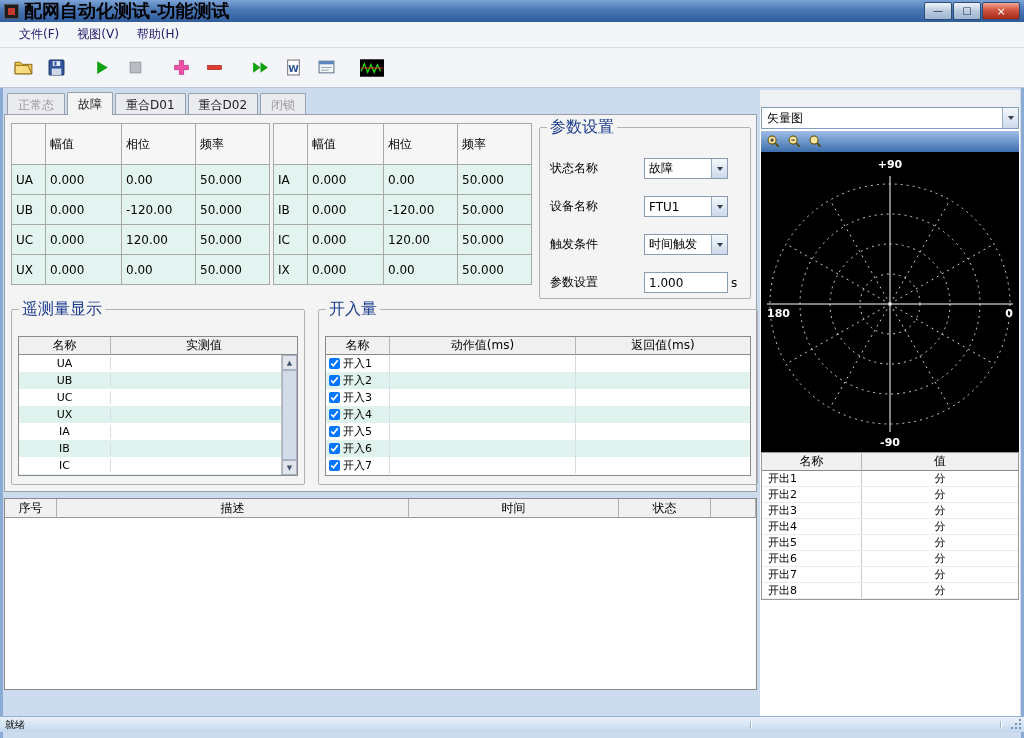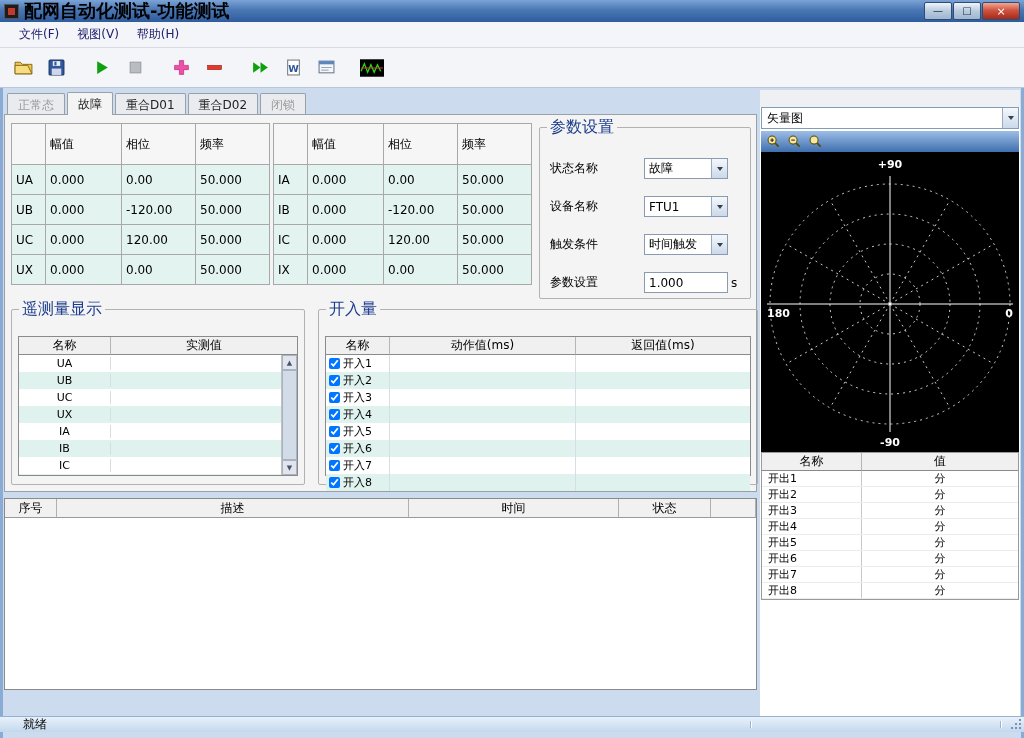--- a/index.html
+++ b/index.html
@@ -131,21 +131,21 @@
   .out-table { position:absolute; left:1px; top:362px; width:258px; border:1px solid #9a9a9a; background:#fff; }
   .o-head { display:flex; height:18px; }
   .o-head .n { width:100px; } .o-head .v { flex:1; border-right:none; }
   .o-row { height:16px; display:flex; font-size:11px; align-items:center; border-bottom:1px solid #ececec; }
   .o-row .n { width:100px; padding-left:6px; border-right:1px solid #c9c9c9; height:100%; display:flex; align-items:center;text-align:center; }
   .o-row .v { flex:1; text-align:center; }
 
   
   .statusbar { position:absolute; left:0; top:716px; width:100%; height:16px;
     background:linear-gradient(180deg,#e9f1fa,#c3d8ee); border-top:1px solid #93b1d2;
-    display:flex; align-items:center; padding-left:23px; font-size:12px; z-index:5; }
+    display:flex; align-items:center; padding-left:5px; font-size:10px; z-index:5; }
   .sb-sep { position:absolute; top:4px; bottom:4px; width:1px; background:#9db4cd; box-shadow:1px 0 0 #fff; }
   .grip { position:absolute; right:2px; bottom:2px; width:13px; height:13px; }
   .grip i { position:absolute; width:2px; height:2px; background:#7a92b4; }
 </style>
 </head>
 <body>
 
 <div class="window">
   <div class="frame-left"></div>
   <div class="frame-right"></div>
@@ -471,28 +471,20 @@
               <input type="checkbox" checked="" style="">
               <span>开入6</span>
             </div>
           <div class="c2"></div>
           <div class="c3"></div>
         </div>
         <div class="i-row">
           <div class="c1">
               <input type="checkbox" checked="" style="">
               <span>开入7</span>
-            </div>
-          <div class="c2"></div>
-          <div class="c3"></div>
-        </div>
-        <div class="i-row">
-          <div class="c1">
-              <input type="checkbox" checked="" style="">
-              <span>开入8</span>
             </div>
           <div class="c2"></div>
           <div class="c3"></div>
         </div>
       </div>
     </fieldset>
   </div>
 
   <div class="events">
     <div class="e-head">

